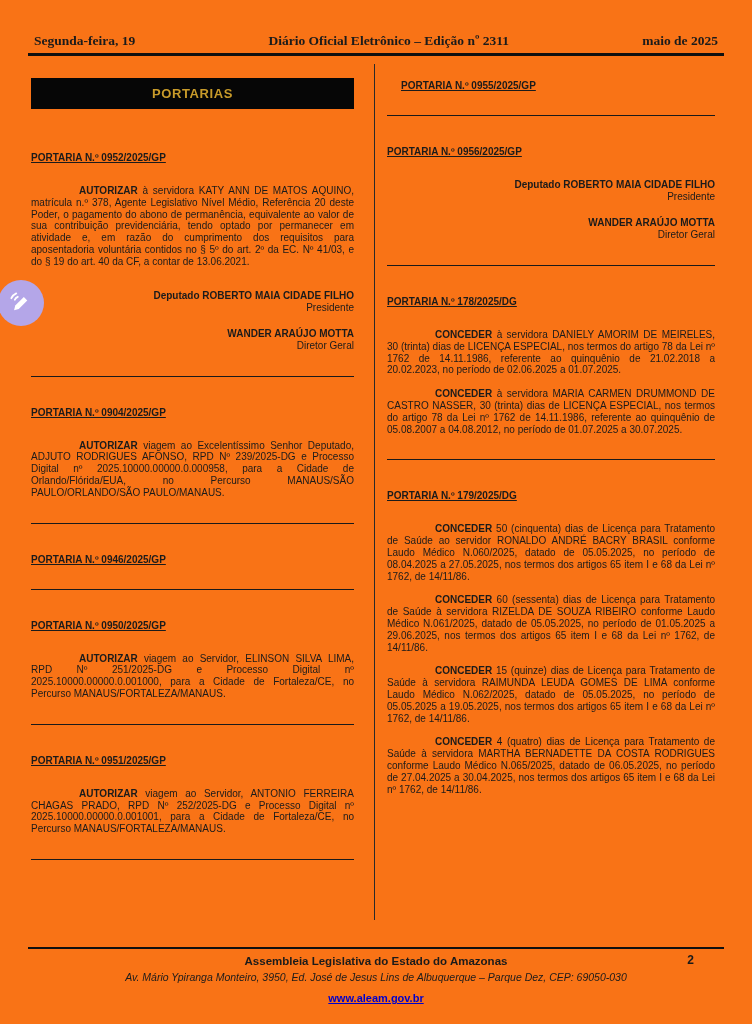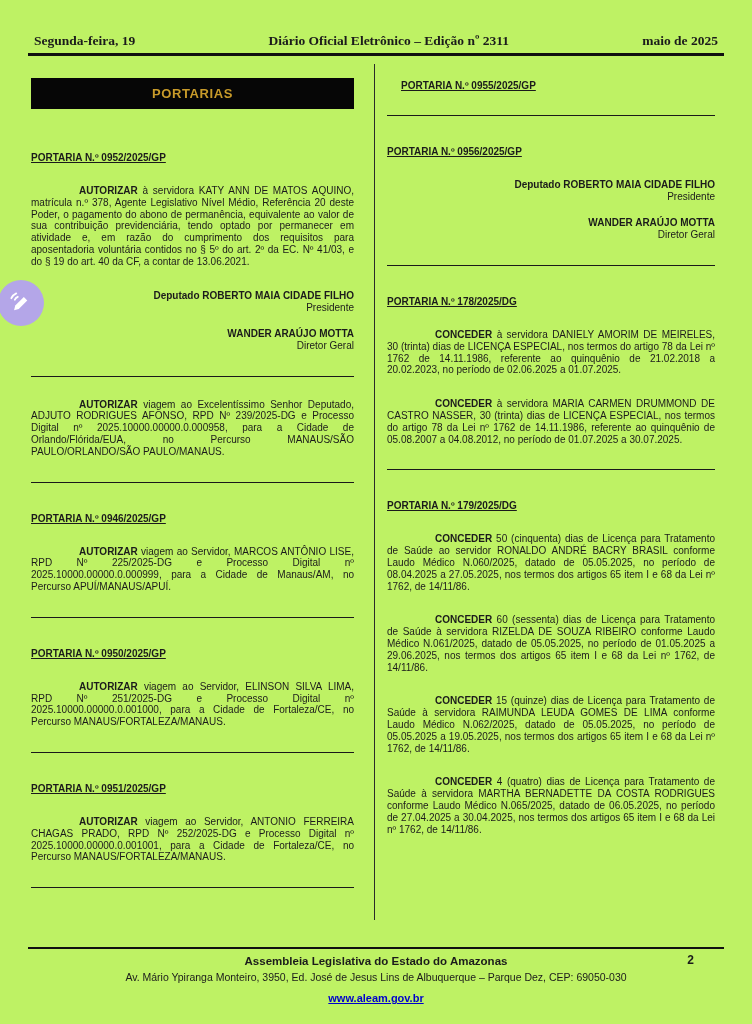--- a/index.html
+++ b/index.html
@@ -1,17 +1,17 @@
 <!DOCTYPE html>
 <html lang="pt"><head>
 <meta charset="utf-8">
 <style>
   html,body { margin:0; padding:0; }
   body { width:752px; height:1024px; background:#f4f4f4; font-family:"Liberation Sans", sans-serif; }
-  .page { position:relative; width:752px; height:1024px; background:#bef264; overflow:hidden;
+  .page { position:relative; width:752px; height:1024px; background:#f97316; overflow:hidden;
           box-shadow:0 0 4px rgba(0,0,0,.25); color:#1b1b1b; }
 
   
   .header { position:absolute; top:33px; left:34px; right:34px; display:flex;
             justify-content:space-between; align-items:baseline;
             font-family:"Liberation Serif", serif; font-weight:bold; font-size:13.5px; }
   .header-rule { position:absolute; top:53px; left:28px; right:28px; height:3px; background:#101010; }
 
   
   .vdivider { position:absolute; left:374px; top:64px; height:856px; width:1px; background:#2a2a2a; }
@@ -22,34 +22,34 @@
 
   .banner { margin-top:14px; height:31px; background:#060606; display:flex; align-items:center;
             justify-content:center; color:#c89b2a; font-weight:bold; font-size:13px; letter-spacing:.6px; }
 
   .sec-head { margin:30px 0 0; font-size:10px; font-weight:bold; text-decoration:underline; }
   .sec-head.first-left  { margin-top:43px; }
   .sec-head.first-right { margin-top:16px;padding-left:14px; }
 
   .body { margin:22px 0 0; font-size:10px; line-height:11.8px; text-align:justify;
           text-indent:48px; }
-  .body + .body { margin-top:22px; }
+  .body + .body { margin-top:12px; }
   .lead { font-weight:bold; }
 
   .sig { margin-top:22px; text-align:right; font-size:10px; line-height:12px; }
   .sig-entry + .sig-entry { margin-top:14px; }
   .sig-name { font-weight:bold; }
 
   .rule { margin-top:24px; height:1px; background:#1a1a1a; }
 
   
   .footer-rule { position:absolute; left:28px; right:28px; top:947px; height:2px; background:#101010; }
   .footer { position:absolute; top:953px; left:0; right:0; text-align:center; line-height:1.45; }
   .footer-institution { font-size:11.5px; font-weight:bold; }
-  .footer-address { font-size:10.5px; }
+  .footer-address { font-size:10.5px;font-style:italic; }
   .footer-link { display:inline-block; margin-top:1px; font-size:11px; font-weight:bold;
                  color:#0000cc; text-decoration:underline; cursor:pointer; }
   .page-num { position:absolute; top:953px; right:58px; font-size:12px; font-weight:bold; }
 
   
   .float-tool { position:absolute; left:-2px; top:280px; width:46px; height:46px; border-radius:50%;
                 background:#b4a6e8; display:flex; align-items:center; justify-content:center;
                 cursor:pointer; z-index:9; }
 </style>
 </head>
@@ -80,25 +80,25 @@
           <div class="sig-name">Deputado ROBERTO MAIA CIDADE FILHO</div>
           <div class="sig-role">Presidente</div>
         </div>
         <div class="sig-entry">
           <div class="sig-name">WANDER ARAÚJO MOTTA</div>
           <div class="sig-role">Diretor Geral</div>
         </div>
       </div>
       <div class="rule"></div>
 
+      <div class="sec-head">PORTARIA N.º 0904/2025/GP</div>
       <p class="body"><b class="lead">AUTORIZAR</b><span> viagem ao Excelentíssimo Senhor Deputado, ADJUTO RODRIGUES AFONSO, RPD Nº 239/2025-DG e Processo Digital nº 2025.10000.00000.0.000958, para a Cidade de Orlando/Flórida/EUA, no Percurso MANAUS/SÃO PAULO/ORLANDO/SÃO PAULO/MANAUS.</span></p>
       <div class="rule"></div>
 
       <div class="sec-head">PORTARIA N.º 0946/2025/GP</div>
-      <p class="body"><b class="lead">AUTORIZAR</b><span> viagem ao Servidor, MARCOS ANTÔNIO LISE, RPD Nº 225/2025-DG e Processo Digital nº 2025.10000.00000.0.000999, para a Cidade de Manaus/AM, no Percurso APUÍ/MANAUS/APUÍ.</span></p>
       <div class="rule"></div>
 
       <div class="sec-head">PORTARIA N.º 0950/2025/GP</div>
       <p class="body"><b class="lead">AUTORIZAR</b><span> viagem ao Servidor, ELINSON SILVA LIMA, RPD Nº 251/2025-DG e Processo Digital nº 2025.10000.00000.0.001000, para a Cidade de Fortaleza/CE, no Percurso MANAUS/FORTALEZA/MANAUS.</span></p>
       <div class="rule"></div>
 
       <div class="sec-head">PORTARIA N.º 0951/2025/GP</div>
       <p class="body"><b class="lead">AUTORIZAR</b><span> viagem ao Servidor, ANTONIO FERREIRA CHAGAS PRADO, RPD Nº 252/2025-DG e Processo Digital nº 2025.10000.00000.0.001001, para a Cidade de Fortaleza/CE, no Percurso MANAUS/FORTALEZA/MANAUS.</span></p>
       <div class="rule"></div>
     </div>

